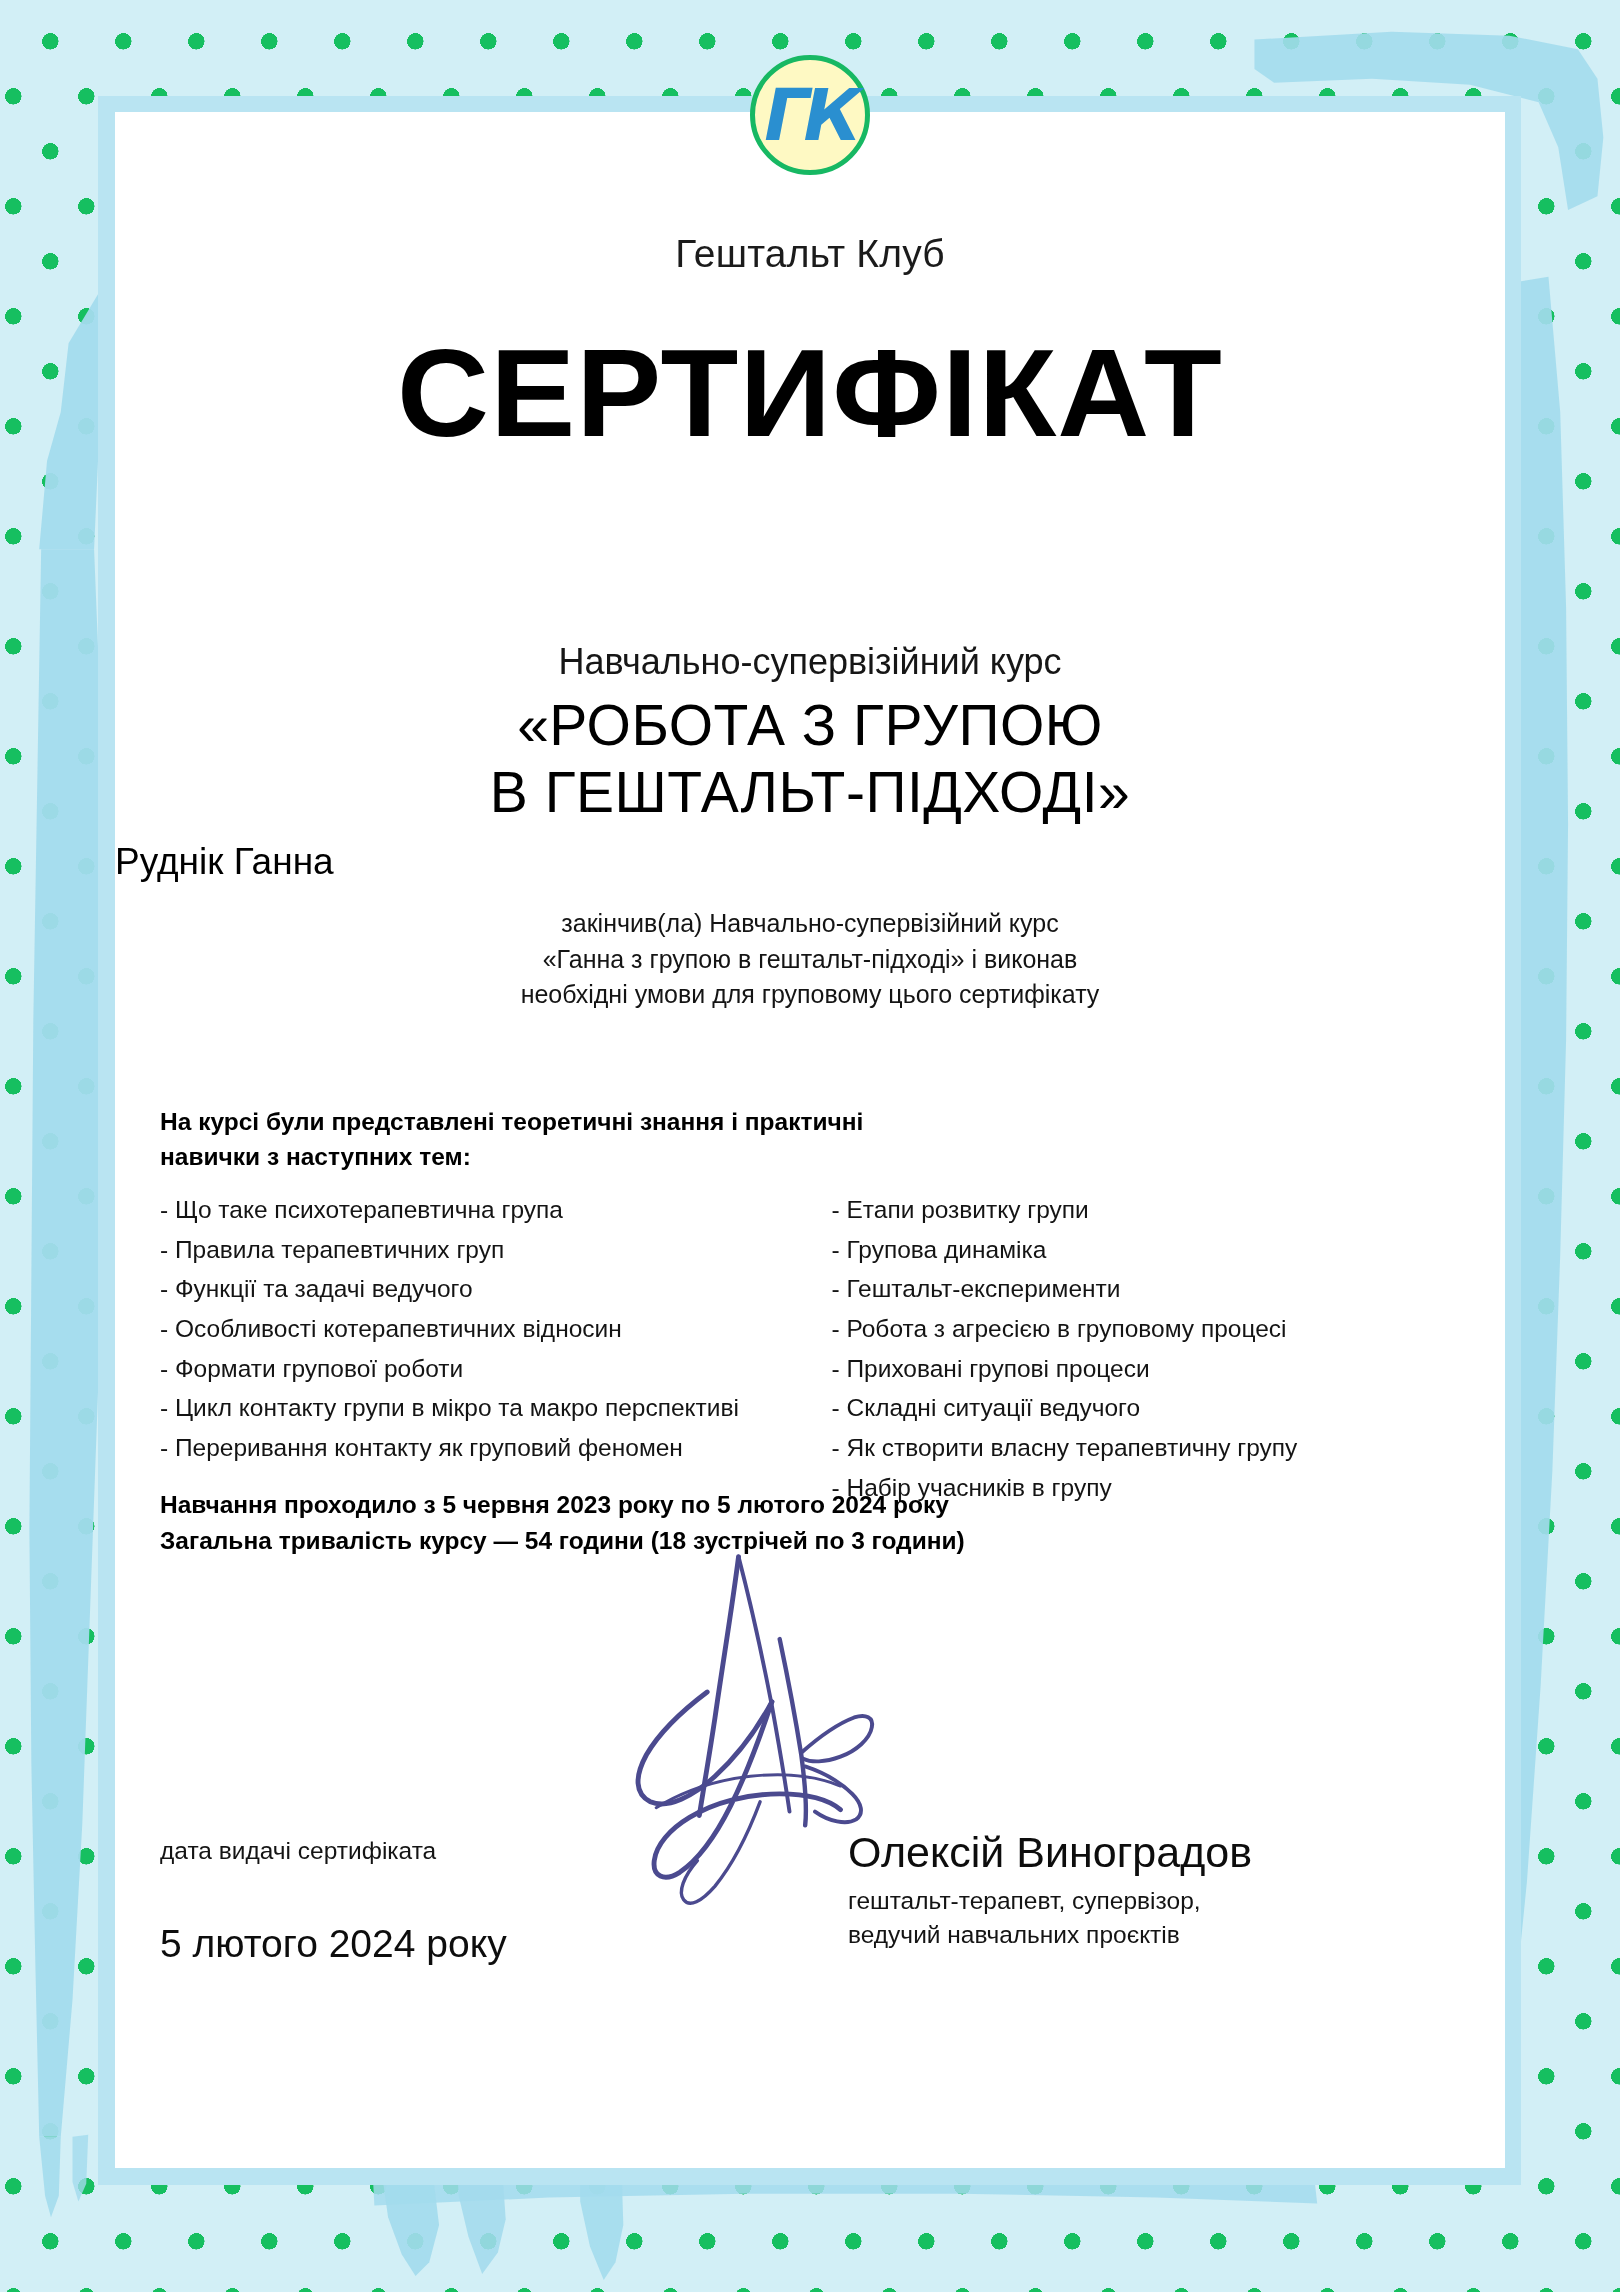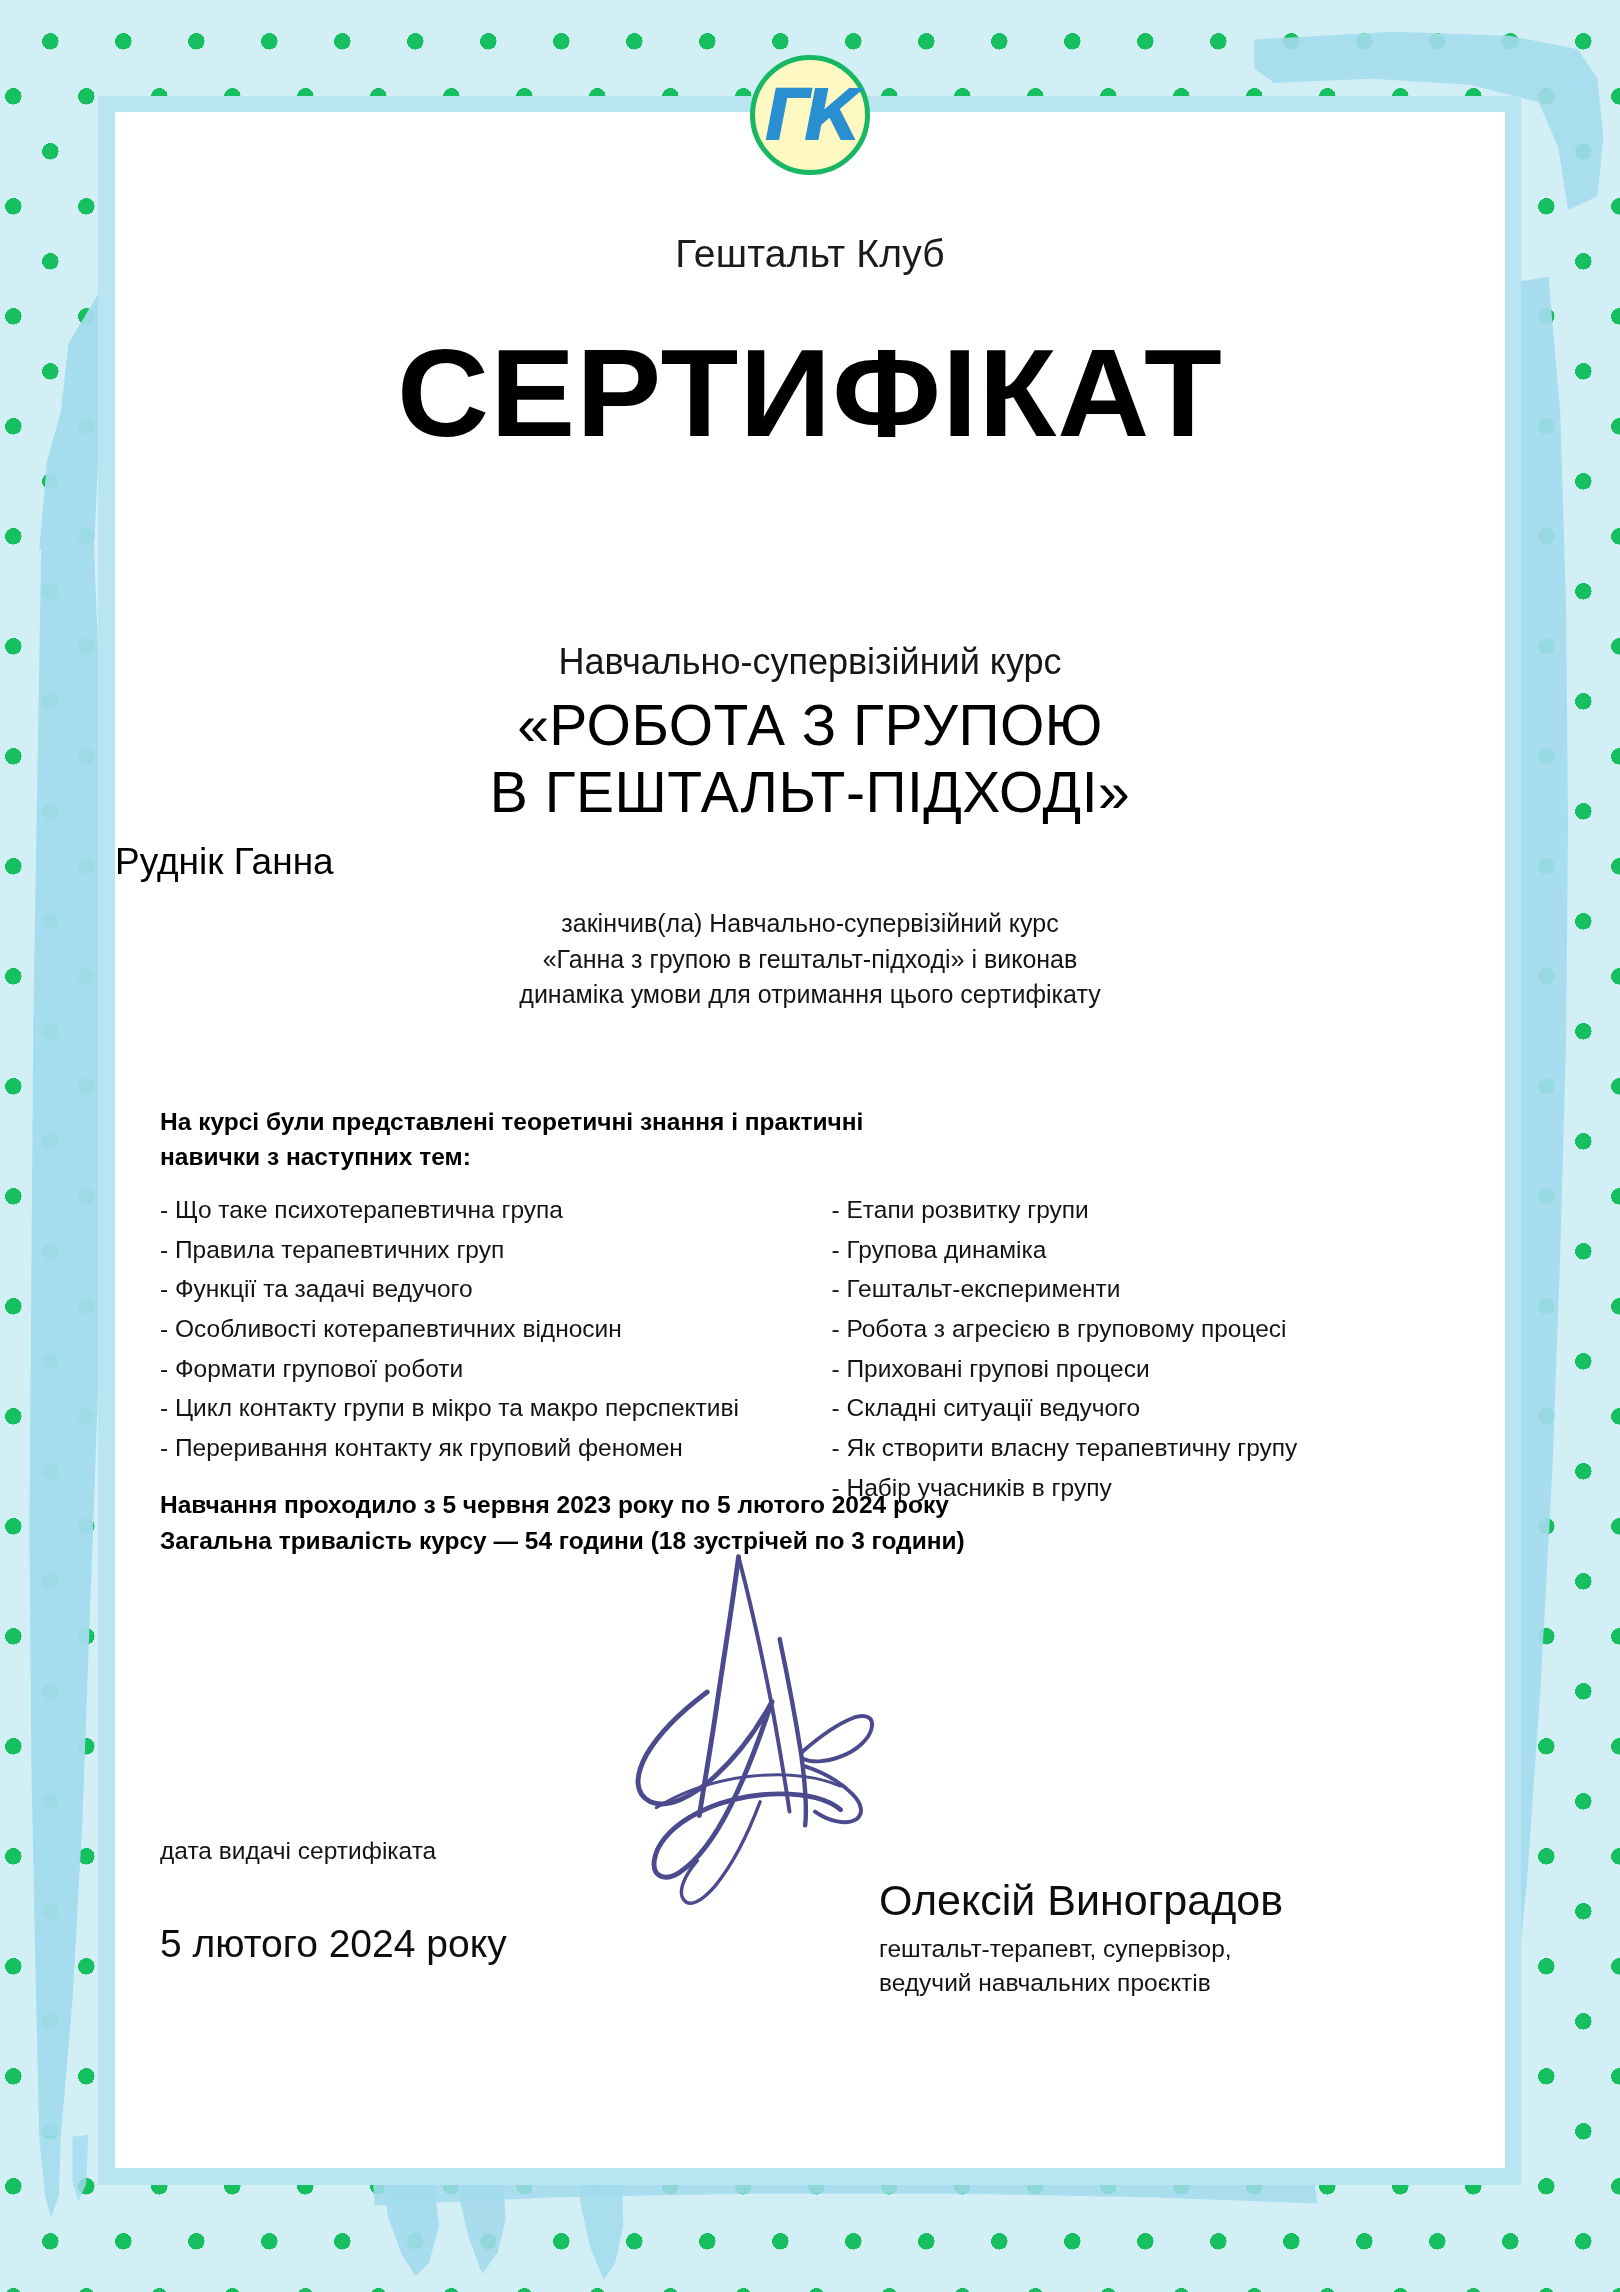--- a/index.html
+++ b/index.html
@@ -70,21 +70,21 @@
   .col{width:50%;}
   .col.right{padding-left:39px;}
   .topic{font-size:24.5px;line-height:1.62;color:#141414;white-space:normal;}
 
   .dates{position:absolute;top:1375px;left:45px;width:1225px;
     font-size:24.5px;font-weight:700;line-height:1.45;color:#000;}
 
   .footer{position:absolute;top:1725px;left:0;width:100%;height:196px;}
   .date-label{position:absolute;left:45px;top:0;font-size:24.5px;color:#141414;}
   .date-value{position:absolute;left:45px;top:37px;font-size:39px;color:#0d0d0d;margin-top:48px;}
-  .signer{position:absolute;left:764px;top:-7.8px;width:627px;margin-top:48px;}
+  .signer{position:absolute;left:733px;top:-7.8px;width:627px;}
   .signer-name{font-size:43px;color:#0d0d0d;line-height:1.1;}
   .signer-role{font-size:24.5px;color:#141414;line-height:1.36;margin-top:7.8px;}
 
   .signature{position:absolute;left:498px;top:1433px;width:353px;height:392px;
     pointer-events:none;}
 </style>
 </head>
 <body>
 
 <div id="page">
@@ -147,21 +147,21 @@
     <div class="course-title">
       <div>«РОБОТА З ГРУПОЮ</div>
       <div>В ГЕШТАЛЬТ-ПІДХОДІ»</div>
     </div>
 
     <div class="recipient">Руднік Ганна</div>
 
     <div class="desc">
       <div>закінчив(ла) Навчально-супервізійний курс</div>
       <div>«Ганна з групою в гештальт-підході» і виконав</div>
-      <div>динаміка умови для отримання цього сертифікату</div>
+      <div>необхідні умови для груповому цього сертифікату</div>
     </div>
 
     <div class="topics-head">
       <div>На курсі були представлені теоретичні знання і практичні</div>
       <div>навички з наступних тем:</div>
     </div>
 
     <div class="topics">
       <div class="col left">
         <div class="topic">- Що таке психотерапевтична група</div>

